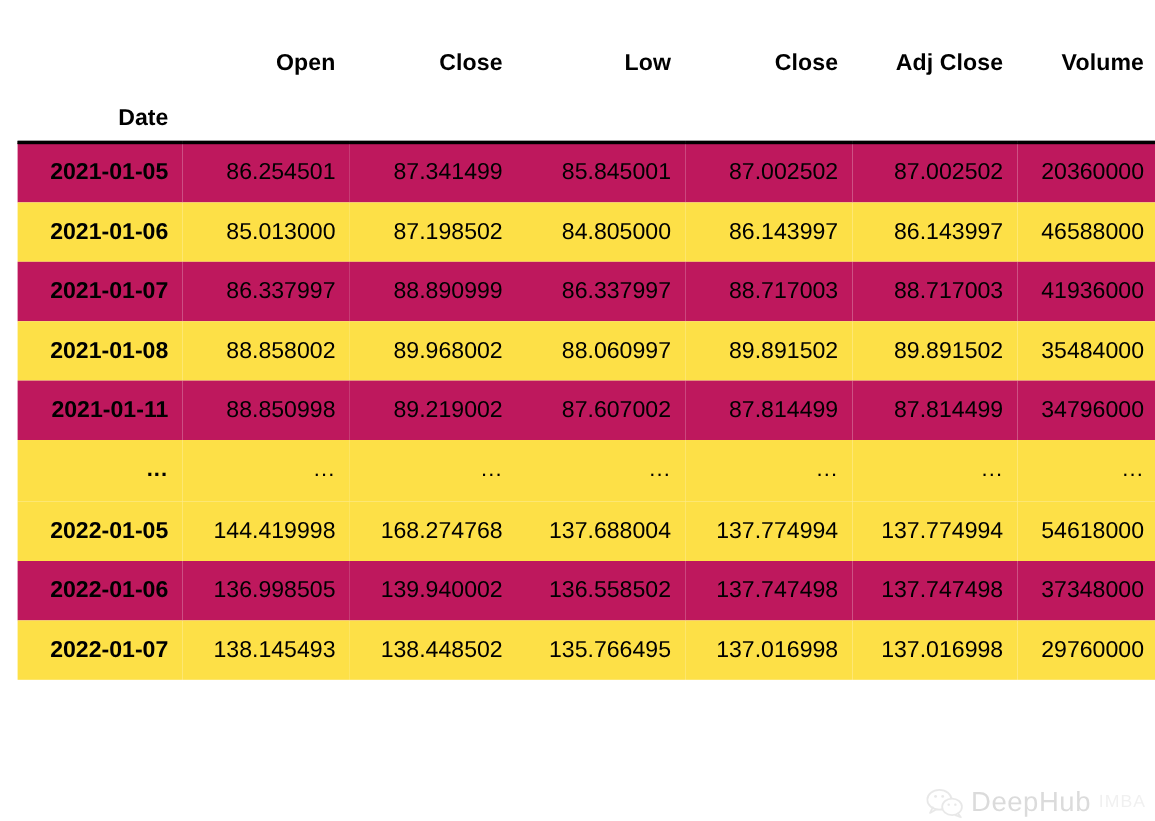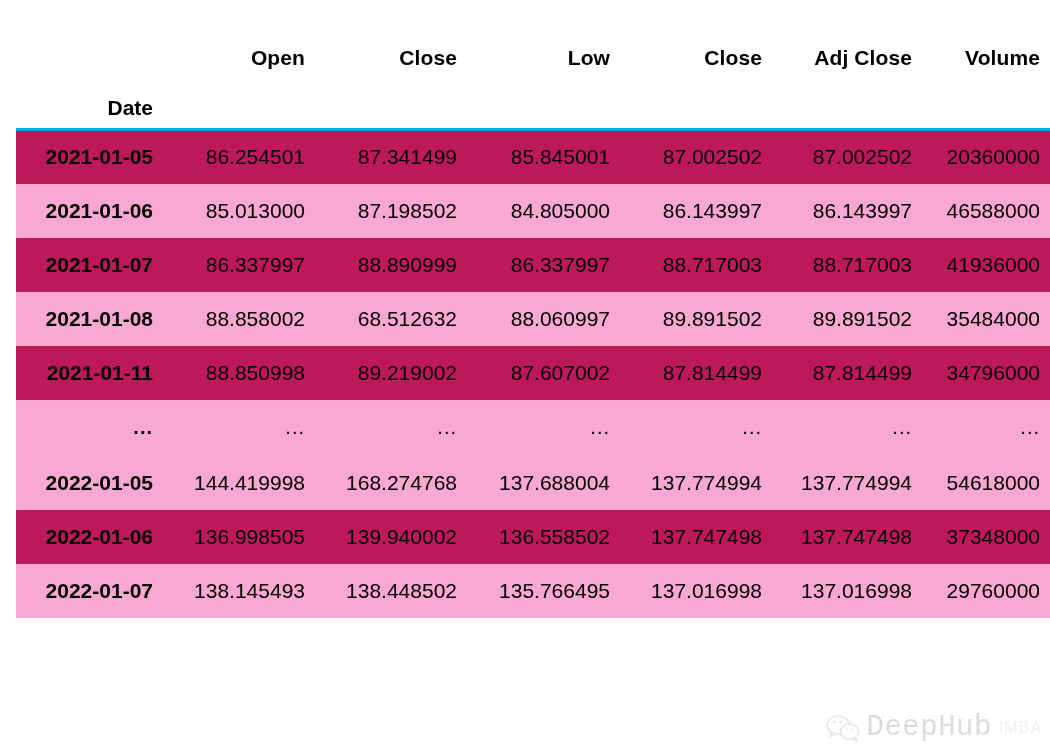--- a/index.html
+++ b/index.html
@@ -60,34 +60,34 @@
     vertical-align: bottom;
     padding-bottom: 8px;
     padding-right: 13px;
   }
   thead tr.index-name-row th.blank-head {
     font-weight: normal;
   }
 
   
   thead tr.index-name-row th {
-    border-bottom: 3px solid #0ea5e9;
+    border-bottom: 3px solid #000000;
   }
 
   
   tbody tr {
     height: 54px;
   }
   tbody tr.stripe-on td,
   tbody tr.stripe-on th {
     background: #be185d;
   }
   tbody tr.stripe-off td,
   tbody tr.stripe-off th {
-    background: #f9a8d4;
+    background: #fde047;
   }
 
   tbody th.row-idx {
     font-size: 21px;
     font-weight: bold;
     text-align: right;
     padding-right: 13px;
     vertical-align: middle;
   }
   tbody td.cell {
@@ -122,23 +122,23 @@
     right: 8px;
     bottom: 2px;
     display: flex;
     align-items: center;
     gap: 7px;
     opacity: 0.30;
     pointer-events: none;
     user-select: none;
   }
   .watermark .wm-text {
-    font-size: 29px;
+    font-size: 25px;
     color: #8a8a8a;
-    font-family: Liberation Mono, monospace;
+    font-family: Liberation Sans, sans-serif;
     letter-spacing: 0.5px;
   }
   .watermark .wm-sub {
     font-size: 16px;
     color: #cfcfcf;
     letter-spacing: 1px;
   }
   .watermark svg { display: block; }
 </style>
 </head>
@@ -199,21 +199,21 @@
           <td class="cell">86.337997</td>
           <td class="cell">88.890999</td>
           <td class="cell">86.337997</td>
           <td class="cell">88.717003</td>
           <td class="cell">88.717003</td>
           <td class="cell">41936000</td>
         </tr>
         <tr class="stripe-off">
           <th class="row-idx">2021-01-08</th>
           <td class="cell">88.858002</td>
-          <td class="cell">68.512632</td>
+          <td class="cell">89.968002</td>
           <td class="cell">88.060997</td>
           <td class="cell">89.891502</td>
           <td class="cell">89.891502</td>
           <td class="cell">35484000</td>
         </tr>
         <tr class="stripe-on">
           <th class="row-idx">2021-01-11</th>
           <td class="cell">88.850998</td>
           <td class="cell">89.219002</td>
           <td class="cell">87.607002</td>

